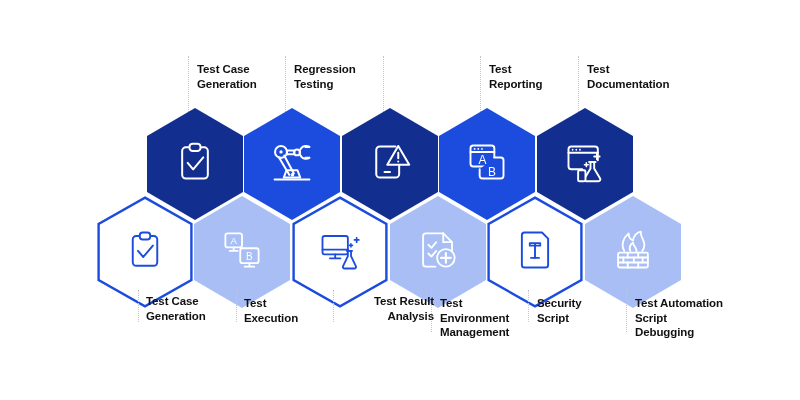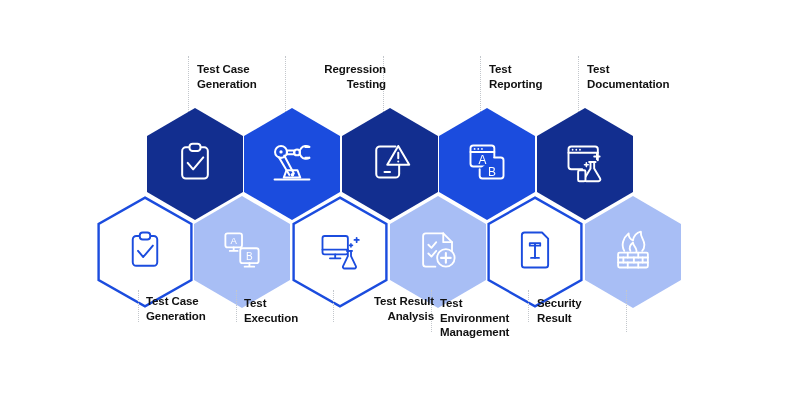--- a/index.html
+++ b/index.html
@@ -79,21 +79,21 @@
 <div id="infographic">
 
   <div class="dotline" style="left:176px; top:56px; height:68px;"></div>
   <div class="dotline" style="left:273px; top:56px; height:68px;"></div>
   <div class="dotline" style="left:371px; top:56px; height:68px;"></div>
   <div class="dotline" style="left:468px; top:56px; height:68px;"></div>
   <div class="dotline" style="left:566px; top:56px; height:68px;"></div>
 
   <div class="label label-top" style="left:185px; top:62px; width:92px;">Test Case
 Generation</div>
-  <div class="label label-top" style="left:282px; top:62px; width:92px;text-align:right;">Regression
+  <div class="label label-top" style="left:282px; top:62px; width:92px;">Regression
 Testing</div>
   <div class="label label-top" style="left:477px; top:62px; width:92px;">Test
 Reporting</div>
   <div class="label label-top" style="left:575px; top:62px; width:110px;">Test
 Documentation</div>
 
   <div class="hex" style="left:135px; top:108px; background:#122E8F;">
     <span class="icon">
       <svg width="44" height="44" viewBox="0 0 48 48" fill="none" stroke="#ffffff" stroke-width="2.2" stroke-linecap="round" stroke-linejoin="round">
         <rect x="10" y="8" width="28" height="34" rx="4"></rect>
@@ -264,15 +264,18 @@
   <div class="label label-bottom" style="left:134px; top:294px; width:92px;">Test Case
 Generation</div>
   <div class="label label-bottom" style="left:232px; top:296px; width:92px;">Test
 Execution</div>
   <div class="label label-bottom" style="left:330px; top:294px; width:92px;text-align:right;">Test Result
 Analysis</div>
   <div class="label label-bottom" style="left:428px; top:296px; width:96px;">Test
 Environment
 Management</div>
   <div class="label label-bottom" style="left:525px; top:296px; width:92px;">Security
-Result</div>
+Script</div>
+  <div class="label label-bottom" style="left:623px; top:296px; width:110px;">Test Automation
+Script
+Debugging</div>
 
 </div>
 
 </body></html>

